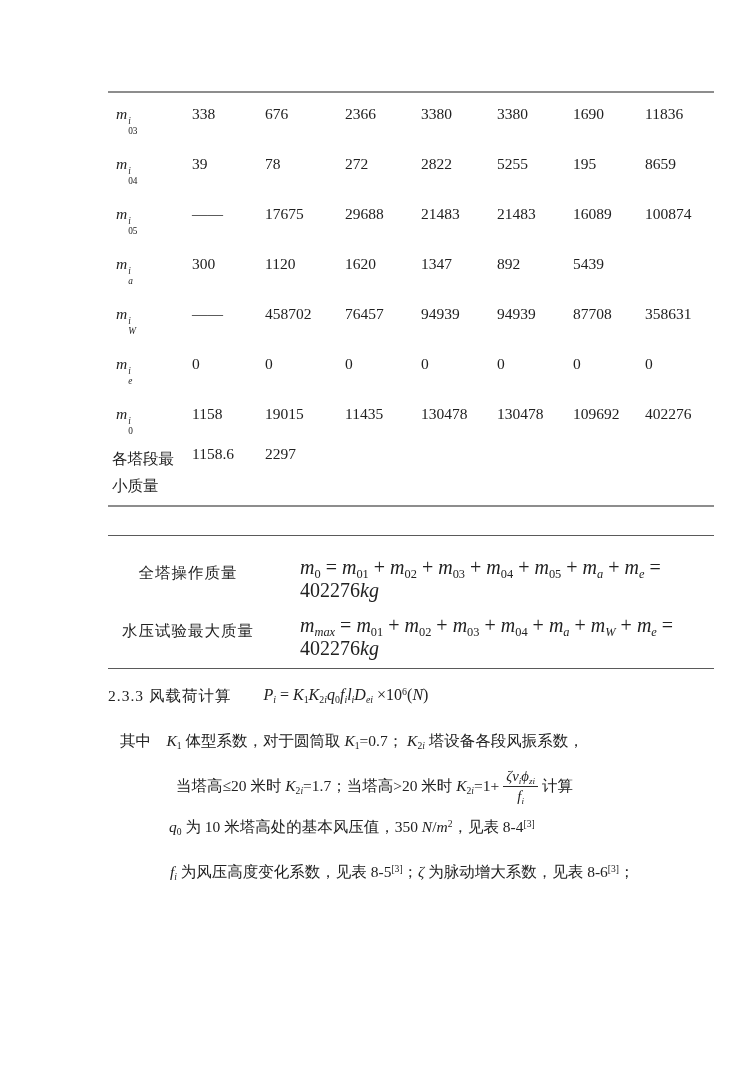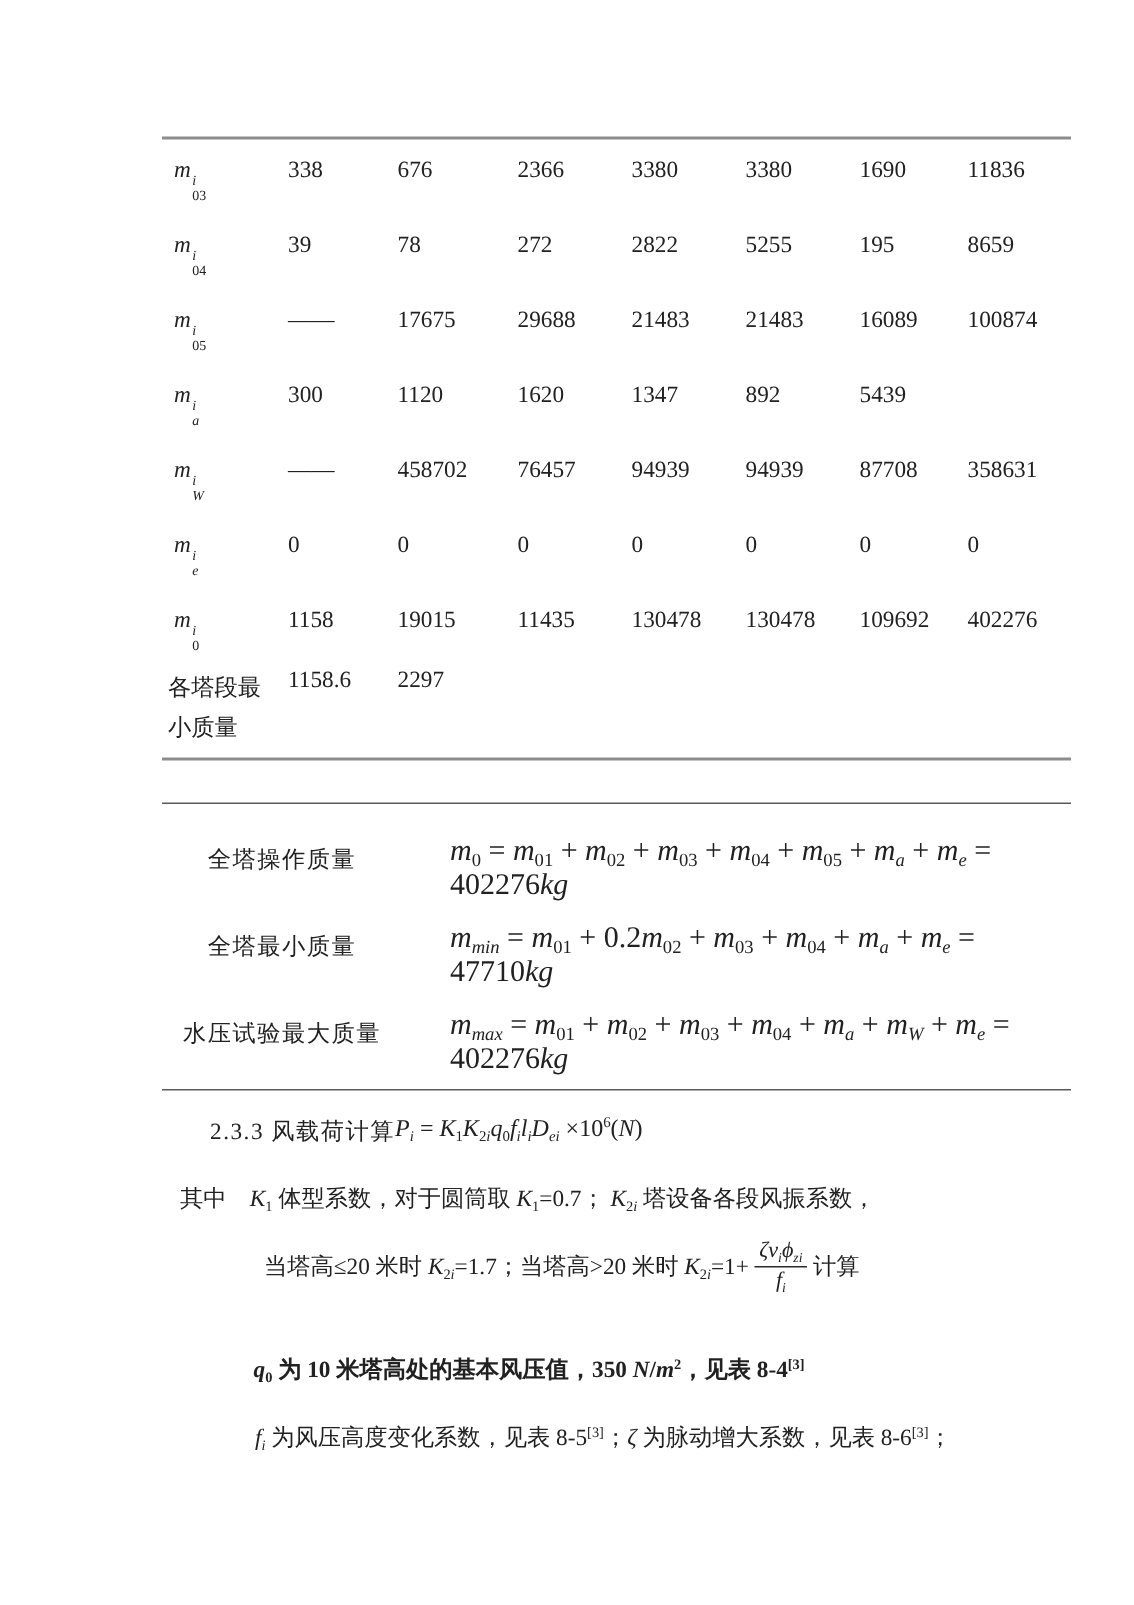--- a/index.html
+++ b/index.html
@@ -45,26 +45,26 @@
     margin-top:28px;
     border-top:1px solid var(--rule-thin,#5a5a5a);
     border-bottom:1px solid var(--rule-thin,#5a5a5a);
     padding:8px 0;
   }
   .sum-row{display:grid;grid-template-columns:160px 1fr;min-height:53px;align-items:center;}
   .sum-label{text-align:center;letter-spacing:1px;}
   .sum-formula{padding-left:32px;padding-top:12px;font-size:20px;}
   
   .ws-line{white-space:nowrap;}
-  .ws-line1{margin-top:17px;display:flex;align-items:flex-start;margin-left:32px;}
+  .ws-line1{margin-top:17px;display:flex;gap:32px;align-items:flex-start;}
   .ws-heading{letter-spacing:1px;}
   .ws-formula{font-size:16px;}
   .ws-line2{margin-top:24px;padding-left:12px;}
   .ws-line3{margin-top:16px;padding-left:68px;display:flex;align-items:center;}
-  .ws-line4{margin-top:40px;padding-left:61px;font-weight:bold;}
+  .ws-line4{margin-top:12px;padding-left:61px;}
   .ws-line5{margin-top:24px;padding-left:62px;}
   
   .frac{display:inline-flex;flex-direction:column;align-items:center;
         vertical-align:middle;margin:0 4px;font-size:0.95em;}
   .frac .num{border-bottom:1px solid #2a2a2a;padding:0 3px 1px;}
   .frac .den{padding-top:1px;text-align:right;}
 </style>
 </head>
 <body>
 
@@ -171,24 +171,20 @@
           <span class="mt-cell"></span>
           <span class="mt-cell"></span>
           <span class="mt-cell"></span>
         </div>
       </div>
 
     <div class="sum-table">
       <div class="sum-row">
         <span class="sum-label">全塔操作质量</span>
         <span class="sum-formula"><i>m</i><sub>0</sub> = <i>m</i><sub>01</sub> + <i>m</i><sub>02</sub> + <i>m</i><sub>03</sub> + <i>m</i><sub>04</sub> + <i>m</i><sub>05</sub> + <i>m</i><sub><i>a</i></sub> + <i>m</i><sub><i>e</i></sub> = 402276<i>kg</i></span>
-      </div>
-      <div class="sum-row">
-        <span class="sum-label">全塔最小质量</span>
-        <span class="sum-formula"><i>m</i><sub><i>min</i></sub> = <i>m</i><sub>01</sub> + 0.2<i>m</i><sub>02</sub> + <i>m</i><sub>03</sub> + <i>m</i><sub>04</sub> + <i>m</i><sub><i>a</i></sub> + <i>m</i><sub><i>e</i></sub> = 47710<i>kg</i></span>
       </div>
       <div class="sum-row">
         <span class="sum-label">水压试验最大质量</span>
         <span class="sum-formula"><i>m</i><sub><i>max</i></sub> = <i>m</i><sub>01</sub> + <i>m</i><sub>02</sub> + <i>m</i><sub>03</sub> + <i>m</i><sub>04</sub> + <i>m</i><sub><i>a</i></sub> + <i>m</i><sub><i>W</i></sub> + <i>m</i><sub><i>e</i></sub> = 402276<i>kg</i></span>
       </div>
     </div>
 
     <div class="wind-section">
       <div class="ws-line ws-line1">
         <span class="ws-heading">2.3.3 风载荷计算</span>

